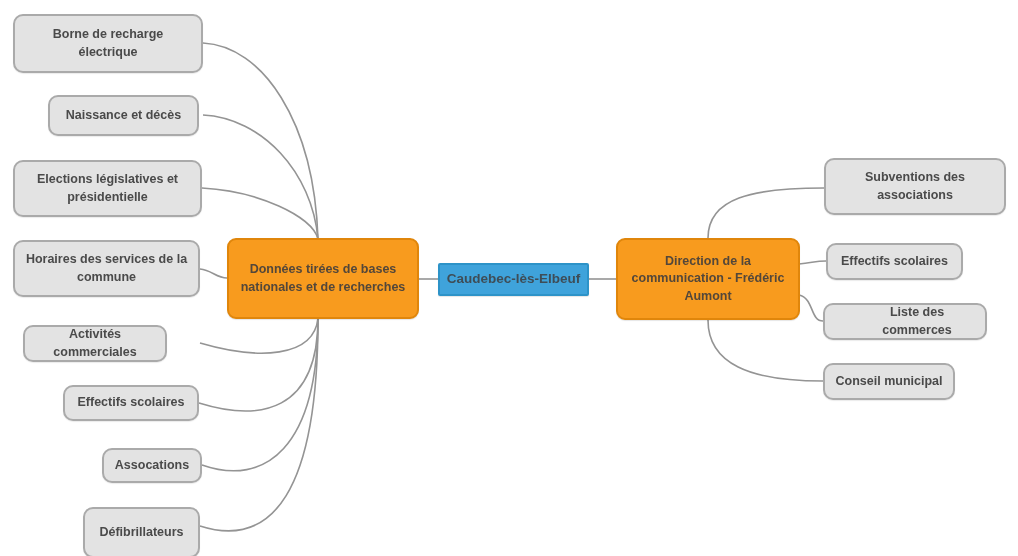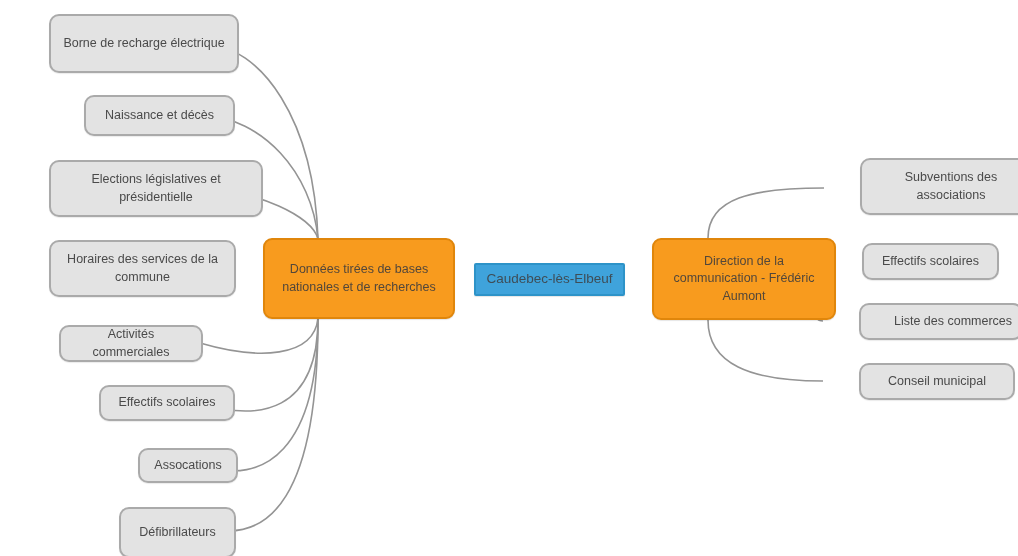--- a/index.html
+++ b/index.html
@@ -10,24 +10,23 @@
     font-family:"Liberation Sans","DejaVu Sans",sans-serif;
     overflow:hidden;
   }
   #wires{position:absolute;left:0;top:0;width:1018px;height:556px;}
   #wires path{fill:none;stroke:#949494;stroke-width:1.6px;}
   .node{
     position:absolute;
     box-sizing:border-box;
     display:flex;align-items:center;justify-content:center;
     text-align:center;
-    font-weight:normal;
+    font-weight:bold;
     line-height:1.38;
     cursor:pointer;
-    margin-left:36px;
   }
   .leaf{
     background:#e3e3e3;
     border:2px solid #aaaaaa;
     border-radius:10px;
     color:#4a4a4a;
     font-size:12.5px;
     padding:3px 8px;
     box-shadow:0 1px 1px rgba(0,0,0,0.08);
   }
@@ -70,21 +69,21 @@
     <path d="M 708,238 C 708,198 752,188 824,188"></path>
     <path d="M 799,264 C 812,263 815,261 826,261"></path>
     <path d="M 799,295 C 814,298 810,321 823,321"></path>
     <path d="M 708,320 C 708,364 750,381 823,381"></path>
   </svg>
 
   <div class="node leaf" style="left:13px;top:14px;width:190px;height:59px;">Borne de recharge électrique</div>
 
   <div class="node leaf" style="left:48px;top:95px;width:151px;height:41px;">Naissance et décès</div>
 
-  <div class="node leaf" style="left:13px;top:160px;width:214px;height:57px;">Elections législatives et présidentielle</div>
+  <div class="node leaf" style="left:13px;top:160px;width:189px;height:57px;">Elections législatives et présidentielle</div>
 
   <div class="node leaf" style="left:13px;top:240px;width:187px;height:57px;">Horaires des services de la commune</div>
 
   <div class="node leaf" style="left:23px;top:325px;width:144px;height:37px;">Activités commerciales</div>
 
   <div class="node leaf" style="left:63px;top:385px;width:136px;height:36px;">Effectifs scolaires</div>
 
   <div class="node leaf" style="left:102px;top:448px;width:100px;height:35px;">Assocations</div>
 
   <div class="node leaf" style="left:83px;top:507px;width:117px;height:51px;">Défibrillateurs</div>
@@ -94,15 +93,15 @@
   <div class="node root" style="left:438px;top:263px;width:151px;height:33px;">Caudebec-lès-Elbeuf</div>
 
   <div class="node branch" style="left:616px;top:238px;width:184px;height:82px;">Direction de la communication - Frédéric Aumont</div>
 
   <div class="node leaf" style="left:824px;top:158px;width:182px;height:57px;">Subventions des associations</div>
 
   <div class="node leaf" style="left:826px;top:243px;width:137px;height:37px;">Effectifs scolaires</div>
 
   <div class="node leaf" style="left:823px;top:303px;width:164px;height:37px;padding-left:32px;">Liste des commerces</div>
 
-  <div class="node leaf" style="left:823px;top:363px;width:156px;height:37px;">Conseil municipal</div>
+  <div class="node leaf" style="left:823px;top:363px;width:132px;height:37px;">Conseil municipal</div>
 
 </div>
 
 </body></html>

